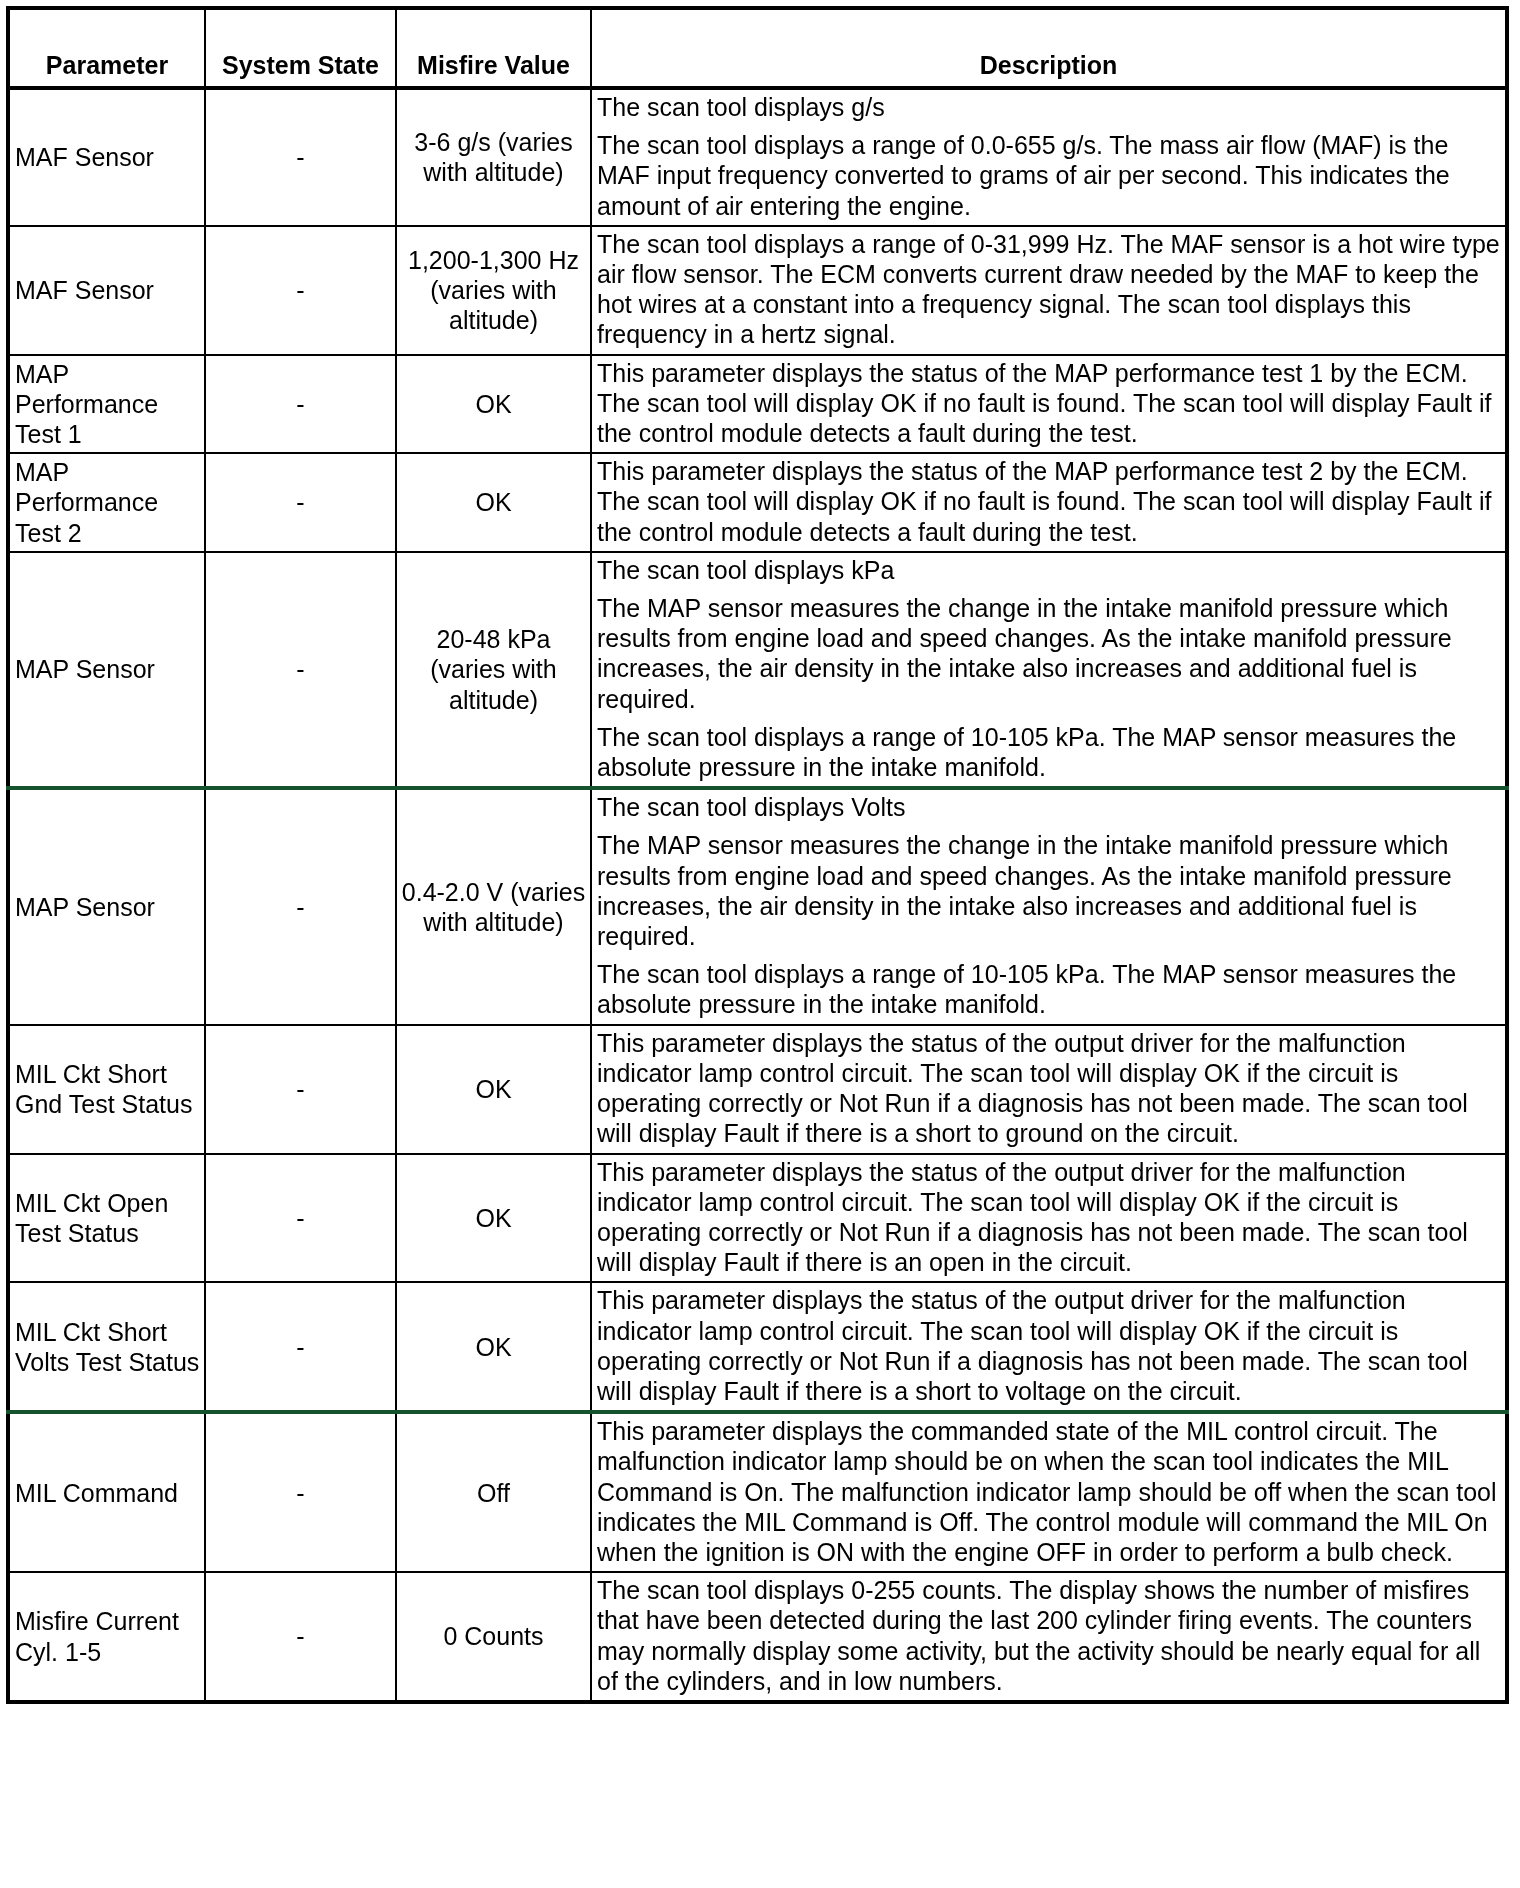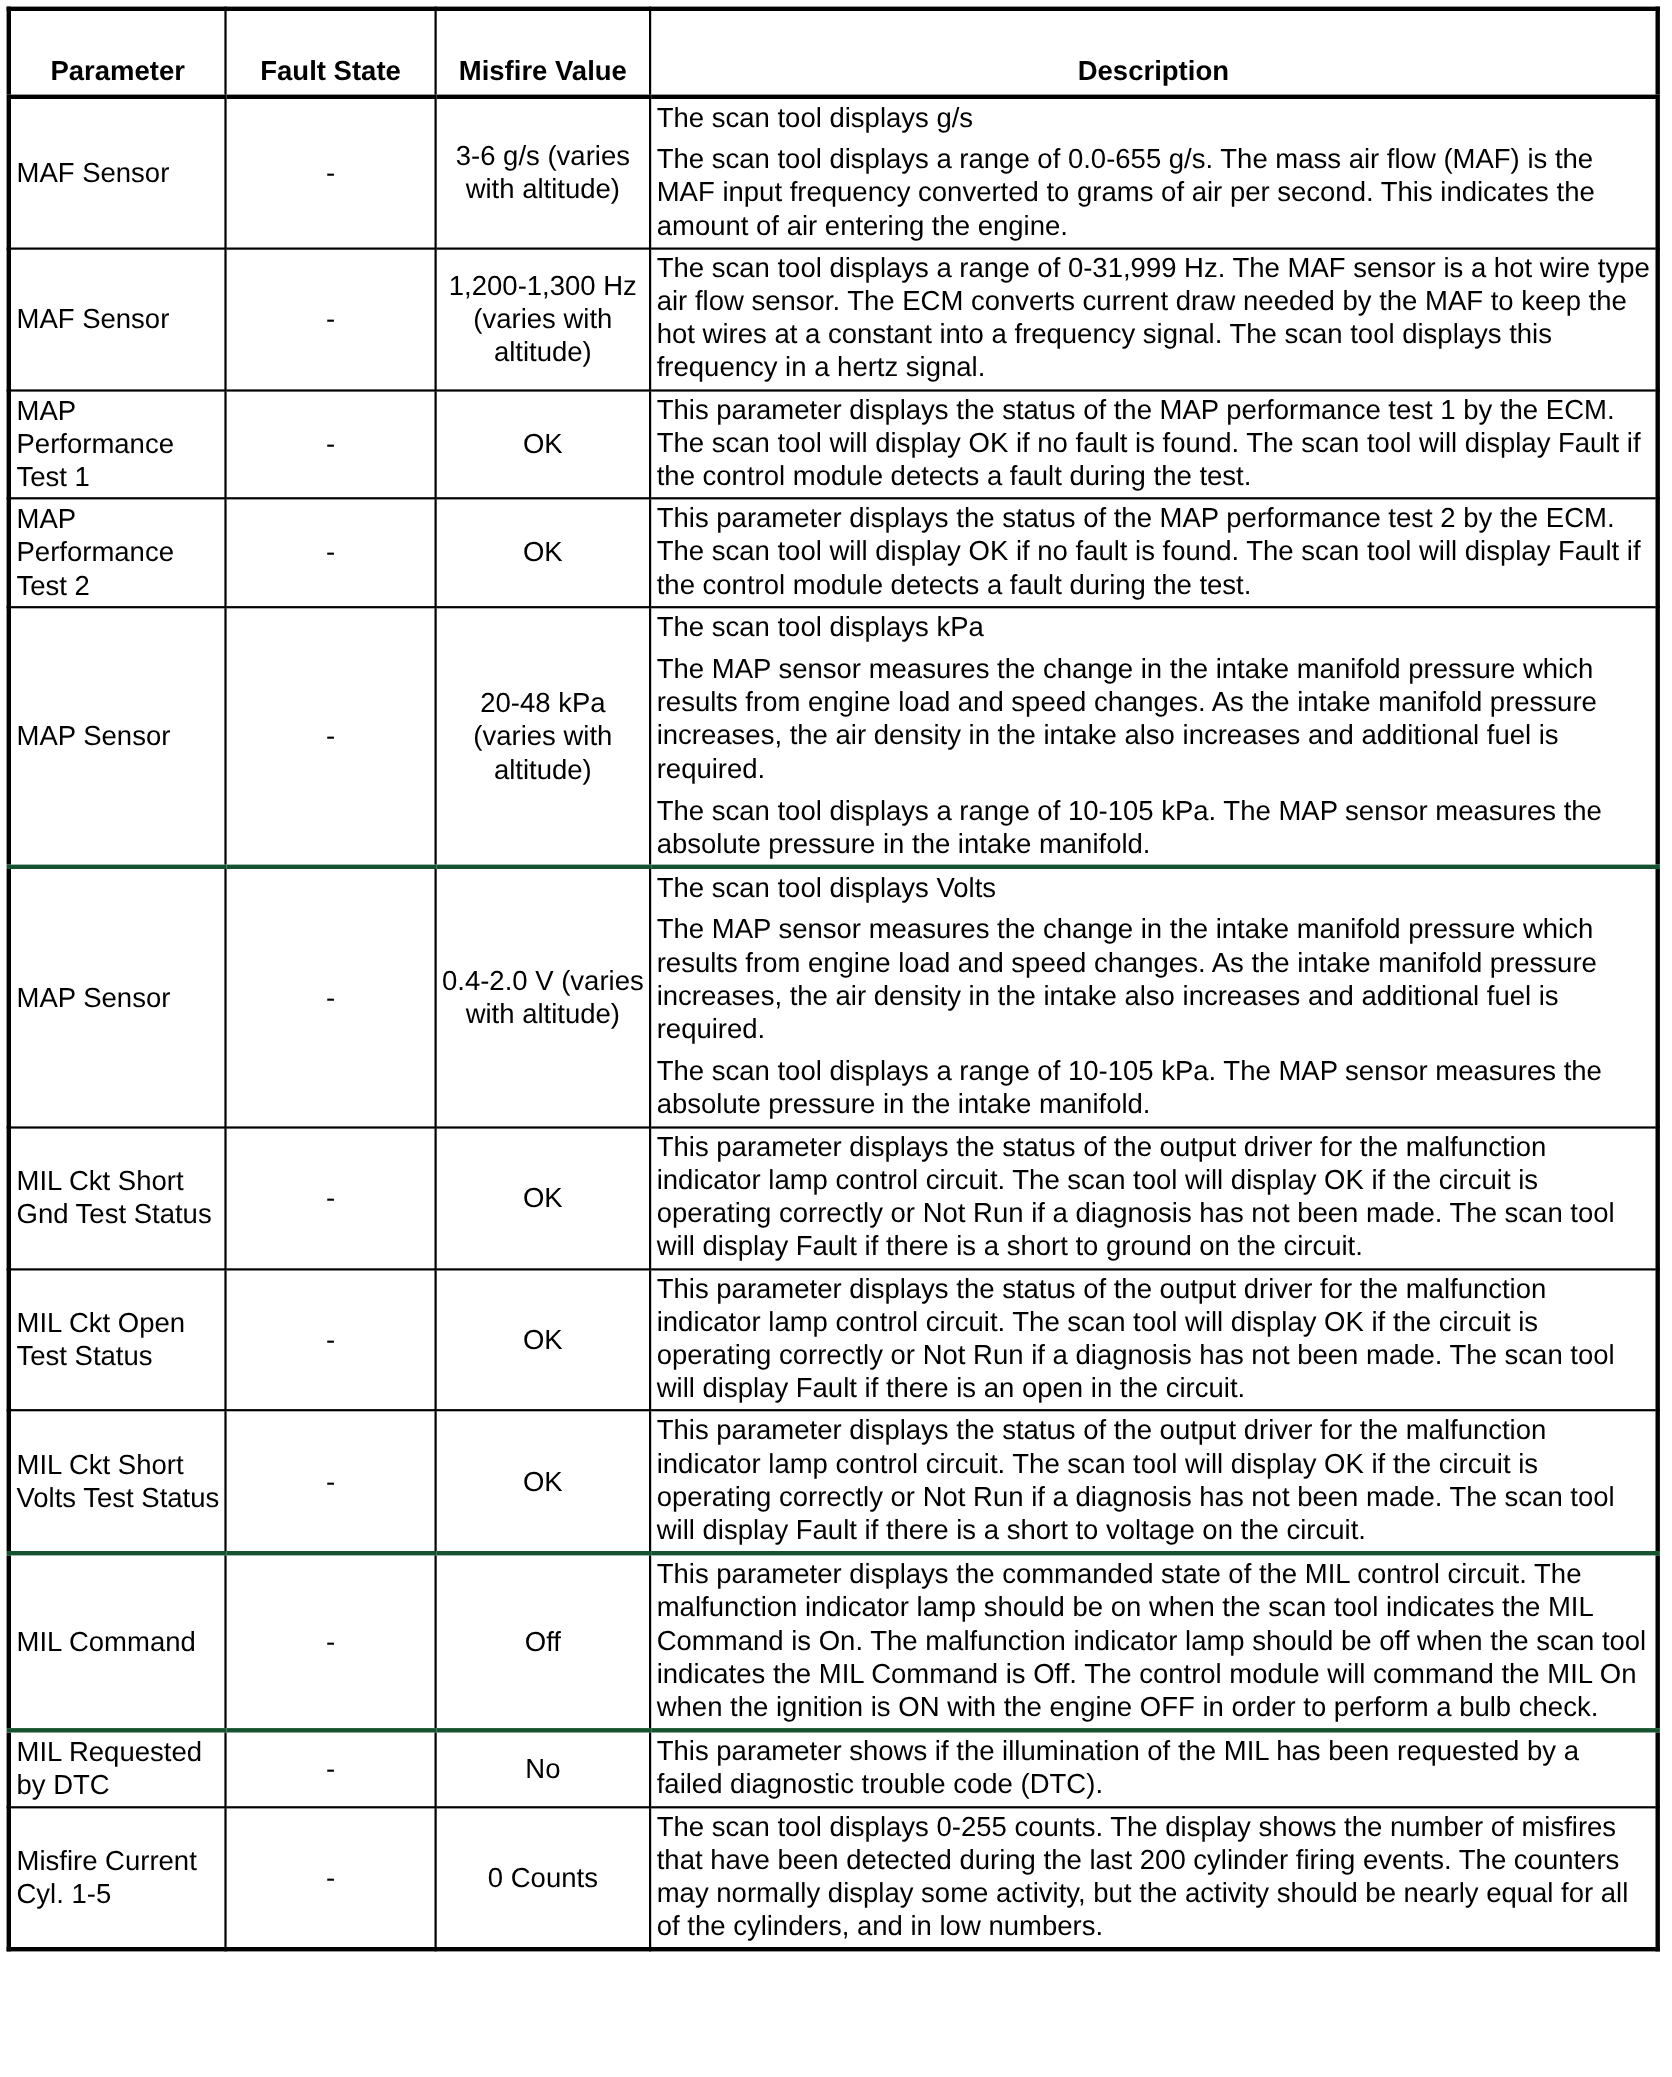--- a/index.html
+++ b/index.html
@@ -57,21 +57,21 @@
 <table class="doc-table">
   <colgroup>
     <col class="col-param">
     <col class="col-state">
     <col class="col-value">
     <col class="col-desc">
   </colgroup>
   <thead>
     <tr>
       <th>Parameter</th>
-      <th>Fault State</th>
+      <th>System State</th>
       <th>Misfire Value</th>
       <th>Description</th>
     </tr>
   </thead>
   <tbody id="table-body">
       <tr>
         <td class="param">MAF Sensor</td>
         <td class="state">-</td>
         <td class="value">3-6 g/s (varies with altitude)</td>
         <td class="desc">
@@ -148,28 +148,20 @@
         </td>
       </tr>
       <tr class="thick-top">
         <td class="param">MIL Command</td>
         <td class="state">-</td>
         <td class="value">Off</td>
         <td class="desc">
           <p>This parameter displays the commanded state of the MIL control circuit. The malfunction indicator lamp should be on when the scan tool indicates the MIL Command is On. The malfunction indicator lamp should be off when the scan tool indicates the MIL Command is Off. The control module will command the MIL On when the ignition is ON with the engine OFF in order to perform a bulb check.</p>
         </td>
       </tr>
-      <tr class="thick-top">
-        <td class="param">MIL Requested by DTC</td>
-        <td class="state">-</td>
-        <td class="value">No</td>
-        <td class="desc">
-          <p>This parameter shows if the illumination of the MIL has been requested by a failed diagnostic trouble code (DTC).</p>
-        </td>
-      </tr>
       <tr>
         <td class="param">Misfire Current Cyl. 1-5</td>
         <td class="state">-</td>
         <td class="value">0 Counts</td>
         <td class="desc">
           <p>The scan tool displays 0-255 counts. The display shows the number of misfires that have been detected during the last 200 cylinder firing events. The counters may normally display some activity, but the activity should be nearly equal for all of the cylinders, and in low numbers.</p>
         </td>
       </tr>
     </tbody>
 </table>

